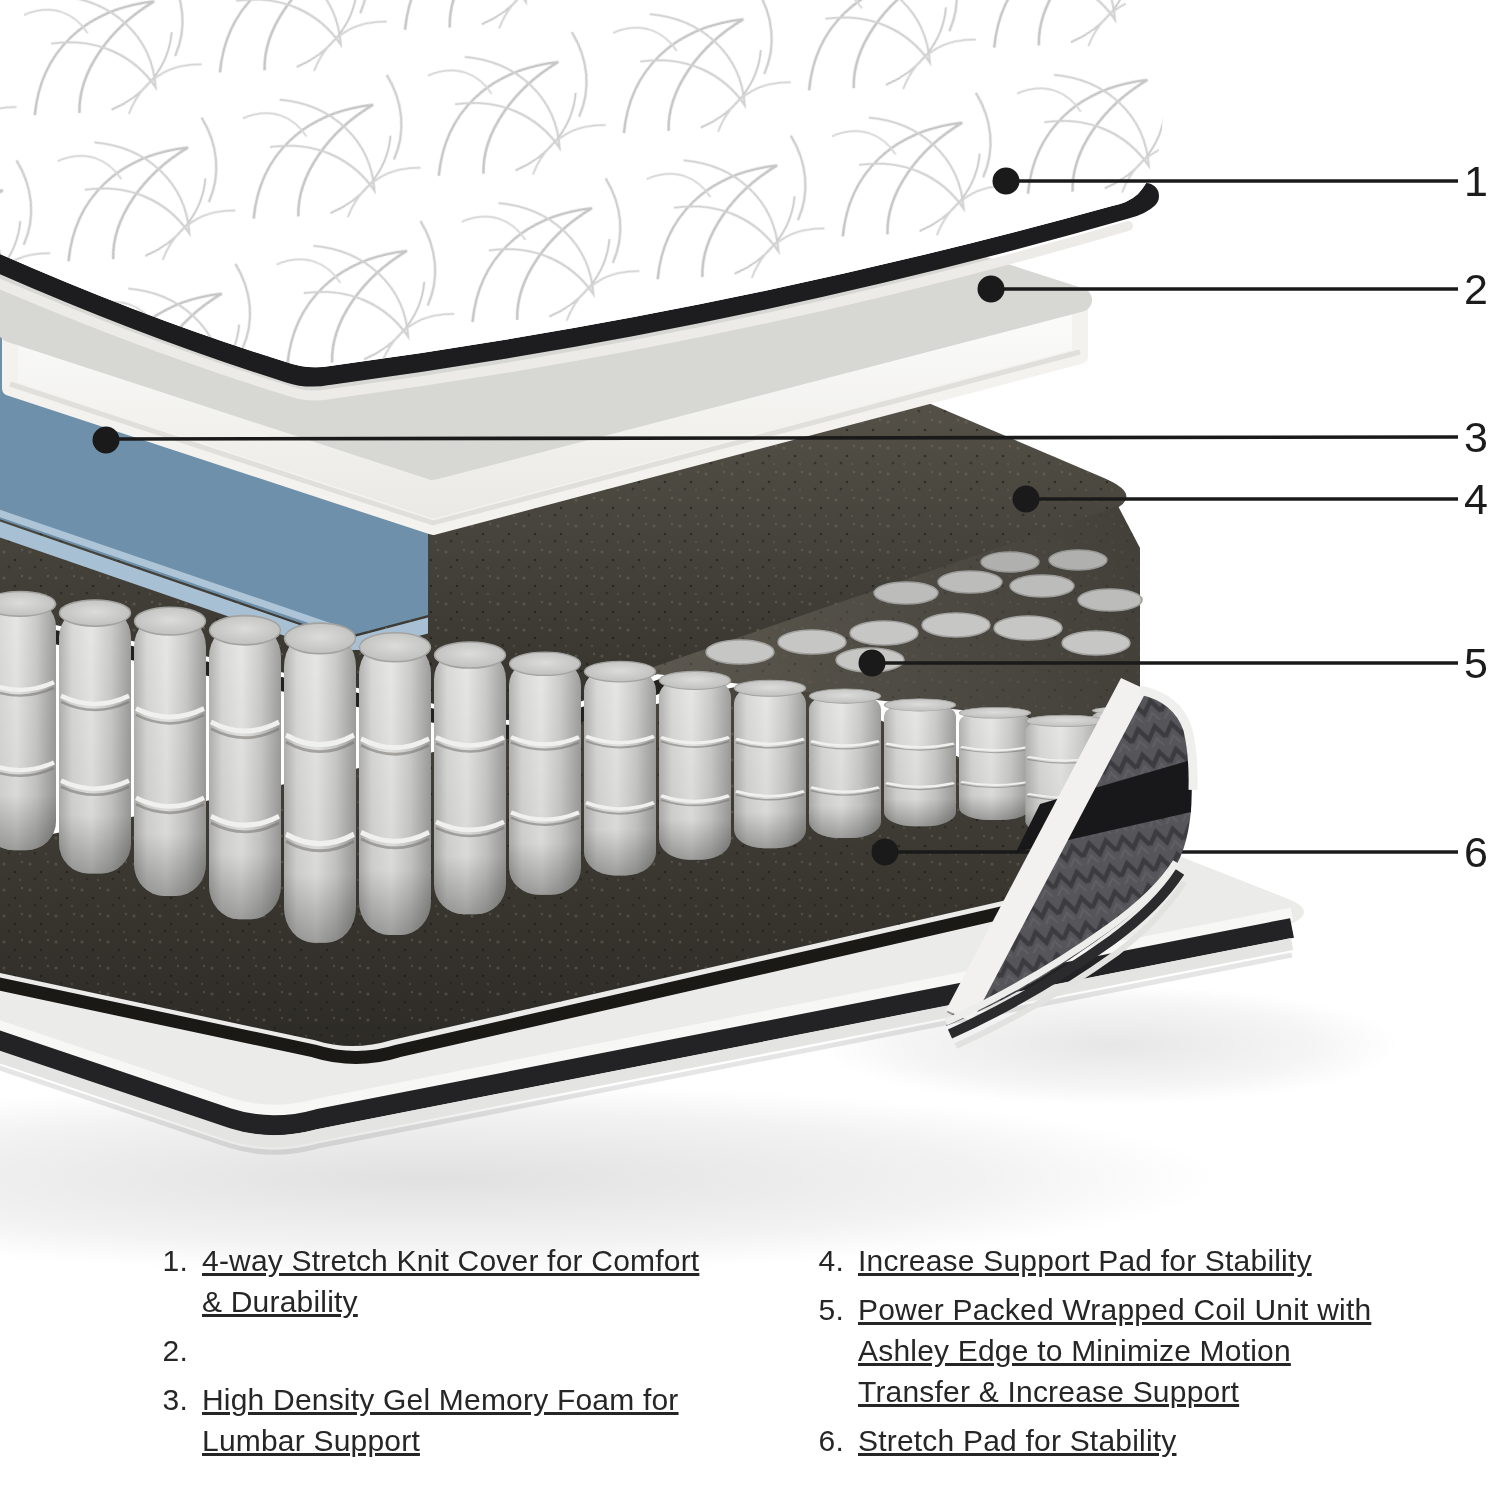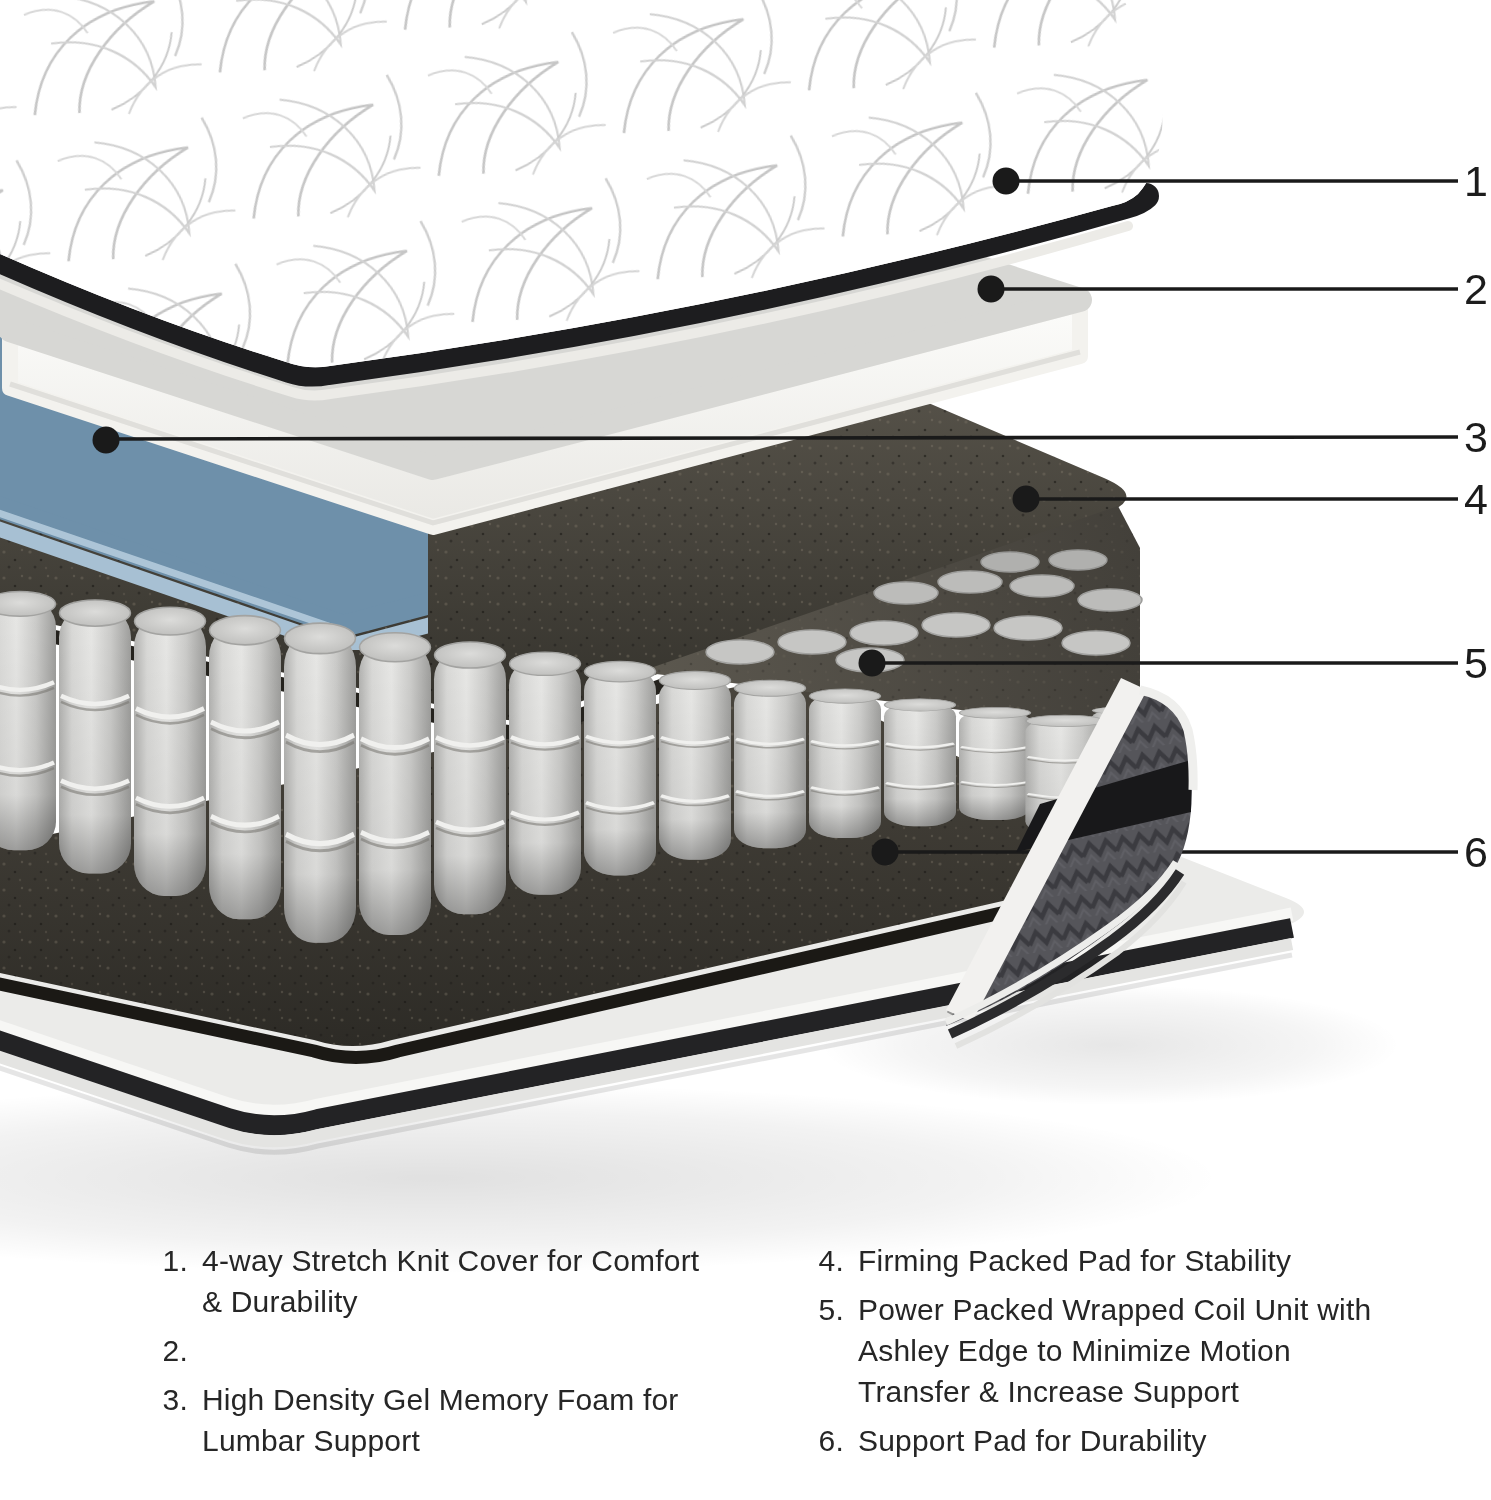--- a/index.html
+++ b/index.html
@@ -14,21 +14,21 @@
     font-size:43px; line-height:50px; color:#1c1c1c; font-weight:400;
   }
   .legend-col { position:absolute; top:1240px; }
   .legend-col.left  { left:134px;  width:648px; }
   .legend-col.right { left:790px;  width:680px; }
   .legend-item {
     display:flex; align-items:flex-start; margin-bottom:8px;
     font-size:30px; line-height:41px; color:#262626; letter-spacing:0.2px;
   }
   .legend-num { flex:0 0 auto; width:54px; text-align:right; padding-right:14px; }
-  .legend-text { white-space:pre-line; }
+  .legend-text { white-space:pre-line;text-decoration:underline; }
 </style>
 </head>
 <body>
 
 <div class="stage">
 
   <svg class="diagram-svg" width="1491" height="1500" viewBox="0 0 1491 1500">
     <defs>
       <pattern id="swirl" width="190" height="150" patternUnits="userSpaceOnUse" patternTransform="rotate(-13)">
         <rect width="190" height="150" fill="#ffffff"></rect>
@@ -239,27 +239,27 @@
     </div>
     <div class="legend-item">
       <span class="legend-num">3.</span>
       <span class="legend-text">High Density Gel Memory Foam for
 Lumbar Support</span>
     </div>
   </div>
   <div class="legend-col right">
     <div class="legend-item">
       <span class="legend-num">4.</span>
-      <span class="legend-text">Firming Packed Pad for Stability</span>
+      <span class="legend-text">Increase Support Pad for Stability</span>
     </div>
     <div class="legend-item">
       <span class="legend-num">5.</span>
       <span class="legend-text">Power Packed Wrapped Coil Unit with
 Ashley Edge to Minimize Motion
 Transfer &amp; Increase Support</span>
     </div>
     <div class="legend-item">
       <span class="legend-num">6.</span>
-      <span class="legend-text">Support Pad for Durability</span>
+      <span class="legend-text">Stretch Pad for Stability</span>
     </div>
   </div>
 
 </div>
 
 </body></html>

